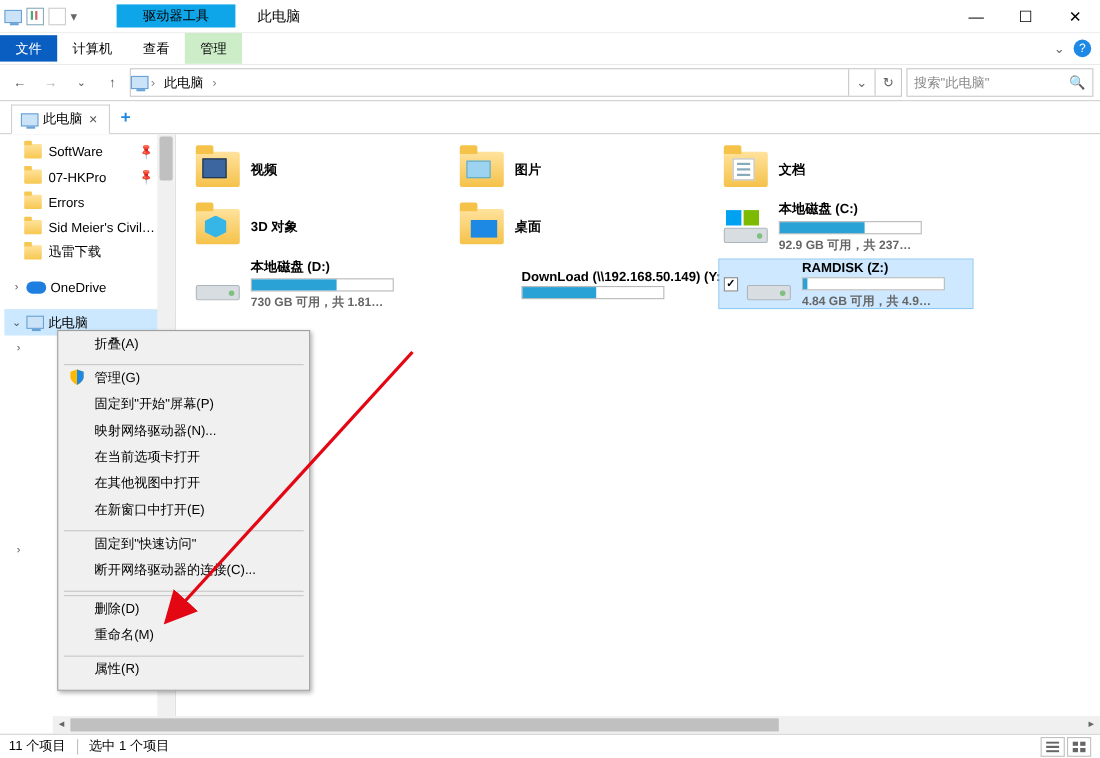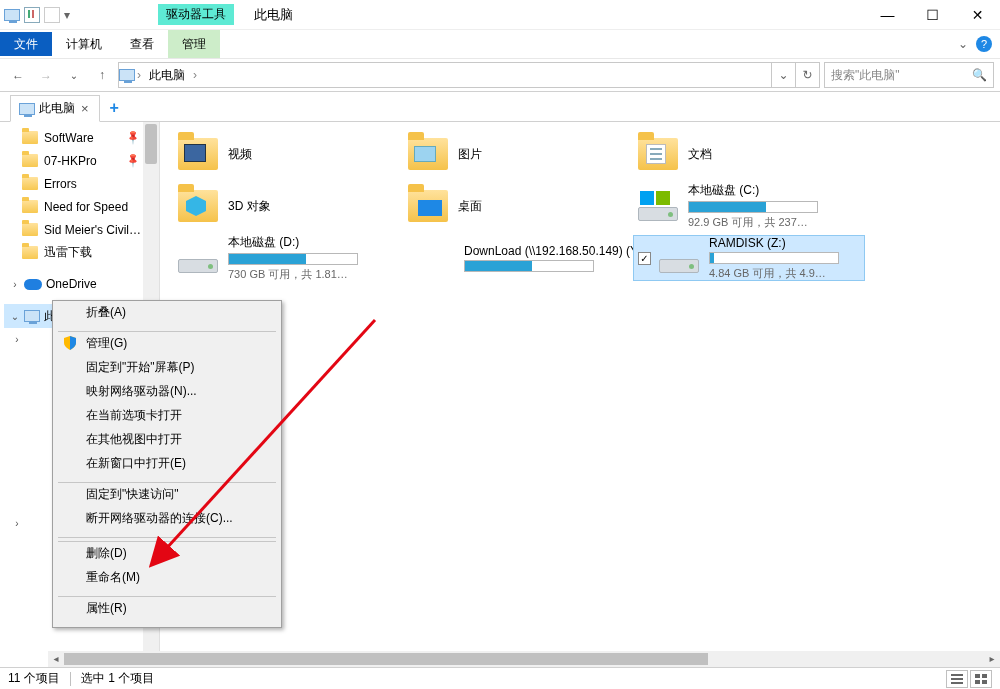--- a/index.html
+++ b/index.html
@@ -2,21 +2,21 @@
 <html><head>
 <meta charset="utf-8">
 <style>
 * { margin: 0; padding: 0; box-sizing: border-box; font-family: "Microsoft YaHei", "Segoe UI", sans-serif; font-size: 12px; }
 body { background: #fff; width: 1000px; height: 689px; overflow: hidden; position: relative; }
 
 
 .titlebar { height: 30px; display: flex; align-items: center; background: #fff; border-bottom: 1px solid #eee; }
 .qat { display: flex; align-items: center; padding: 0 4px; gap: 4px; }
 .qat .ico { width: 16px; height: 16px; display: inline-block; }
-.ribbon-tab-context { background: #5eead4; padding: 2px 8px; font-size: 12px; margin-left: 84px; }
+.ribbon-tab-context { background: #0ea5e9; padding: 2px 24px; font-size: 12px; margin-left: 32px; }
 .title-text { margin-left: 20px; font-size: 13px; }
 .wincontrols { margin-left: auto; display: flex; }
 .wincontrols div { width: 45px; height: 30px; display: flex; align-items: center; justify-content: center; font-size: 14px; }
 
 
 .ribbon { height: 28px; display: flex; align-items: stretch; background: #fff; position: relative; }
 .ribbon .fileTab { background: #0a5ec1; color: #fff; padding: 0 14px; display: flex; align-items: center; height: 24px; margin-top: 2px; }
 .ribbon .tab { padding: 0 14px; display: flex; align-items: center; cursor: default; }
 .ribbon .tab.ctx { background: #cdedc9; }
 .ribbon .right { margin-left: auto; padding-right: 8px; display: flex; align-items: center; gap: 8px; }
@@ -56,21 +56,21 @@
 .expander { width:10px; text-align:center; color:#555; font-size:10px; }
 
 .folder-ico { width: 16px; height: 13px; background: linear-gradient(#ffe29c,#f7c851); border-radius: 1px; position:relative; display:inline-block; }
 .folder-ico::before { content:""; position:absolute; top:-3px; left:0; width:7px; height:4px; background:#f7c851; border-radius:1px 1px 0 0; }
 .pc-ico { width: 16px; height:12px; background:#cbe3f7; border:1px solid #6aa2d8; display:inline-block; position:relative; }
 .pc-ico::after { content:""; position:absolute; left:4px; bottom:-3px; width:8px; height:2px; background:#6aa2d8; }
 .cloud-ico { width: 18px; height:11px; background:#1f7fe0; border-radius: 8px; display:inline-block; position:relative; }
 
 
 .content { flex:1; padding: 10px 14px; position: relative; overflow:hidden; }
-.grid { display: grid; grid-template-columns: repeat(3, 230px); gap: 8px 0; }
+.grid { display: grid; grid-template-columns: repeat(3, 230px); gap: 8px 10px; font-weight: bold; }
 .item { display:flex; align-items:center; gap:10px; height: 44px; padding: 2px 4px; }
 .item.sel { background:#cde8ff; outline:1px solid #8fc9f2; }
 .item .icon { width: 40px; height: 40px; display:flex; align-items:center; justify-content:center; }
 .item .meta { display:flex; flex-direction:column; gap:2px; }
 .item .name { }
 .item .bar { width: 130px; height: 12px; border:1px solid #b8b8b8; background:#fff; position:relative; }
 .item .bar .fill { position:absolute; left:0; top:0; bottom:0; background:#2aa2d6; }
 .item .sub { color:#666; font-size: 11px; }
 .item .cb { width:13px; height:13px; border:1px solid #888; background:#fff; display:inline-flex; align-items:center; justify-content:center; font-size:10px; margin-right:-2px; }
 
@@ -178,24 +178,20 @@
           <span class="folder-ico"></span>
           <span>07-HKPro</span>
           <span class="pin">📌</span>
         </div>
       <div class="srow">
           <span class="folder-ico"></span>
           <span>Errors</span>
         </div>
       <div class="srow">
           <span class="folder-ico"></span>
-          <span>Need for Speed</span>
-        </div>
-      <div class="srow">
-          <span class="folder-ico"></span>
           <span>Sid Meier's Civil…</span>
         </div>
       <div class="srow">
           <span class="folder-ico"></span>
           <span>迅雷下载</span>
         </div>
       <div style="height:8px"></div>
       <div class="topNode">
           <span class="expander">›</span>
           <span class="cloud-ico"></span>

